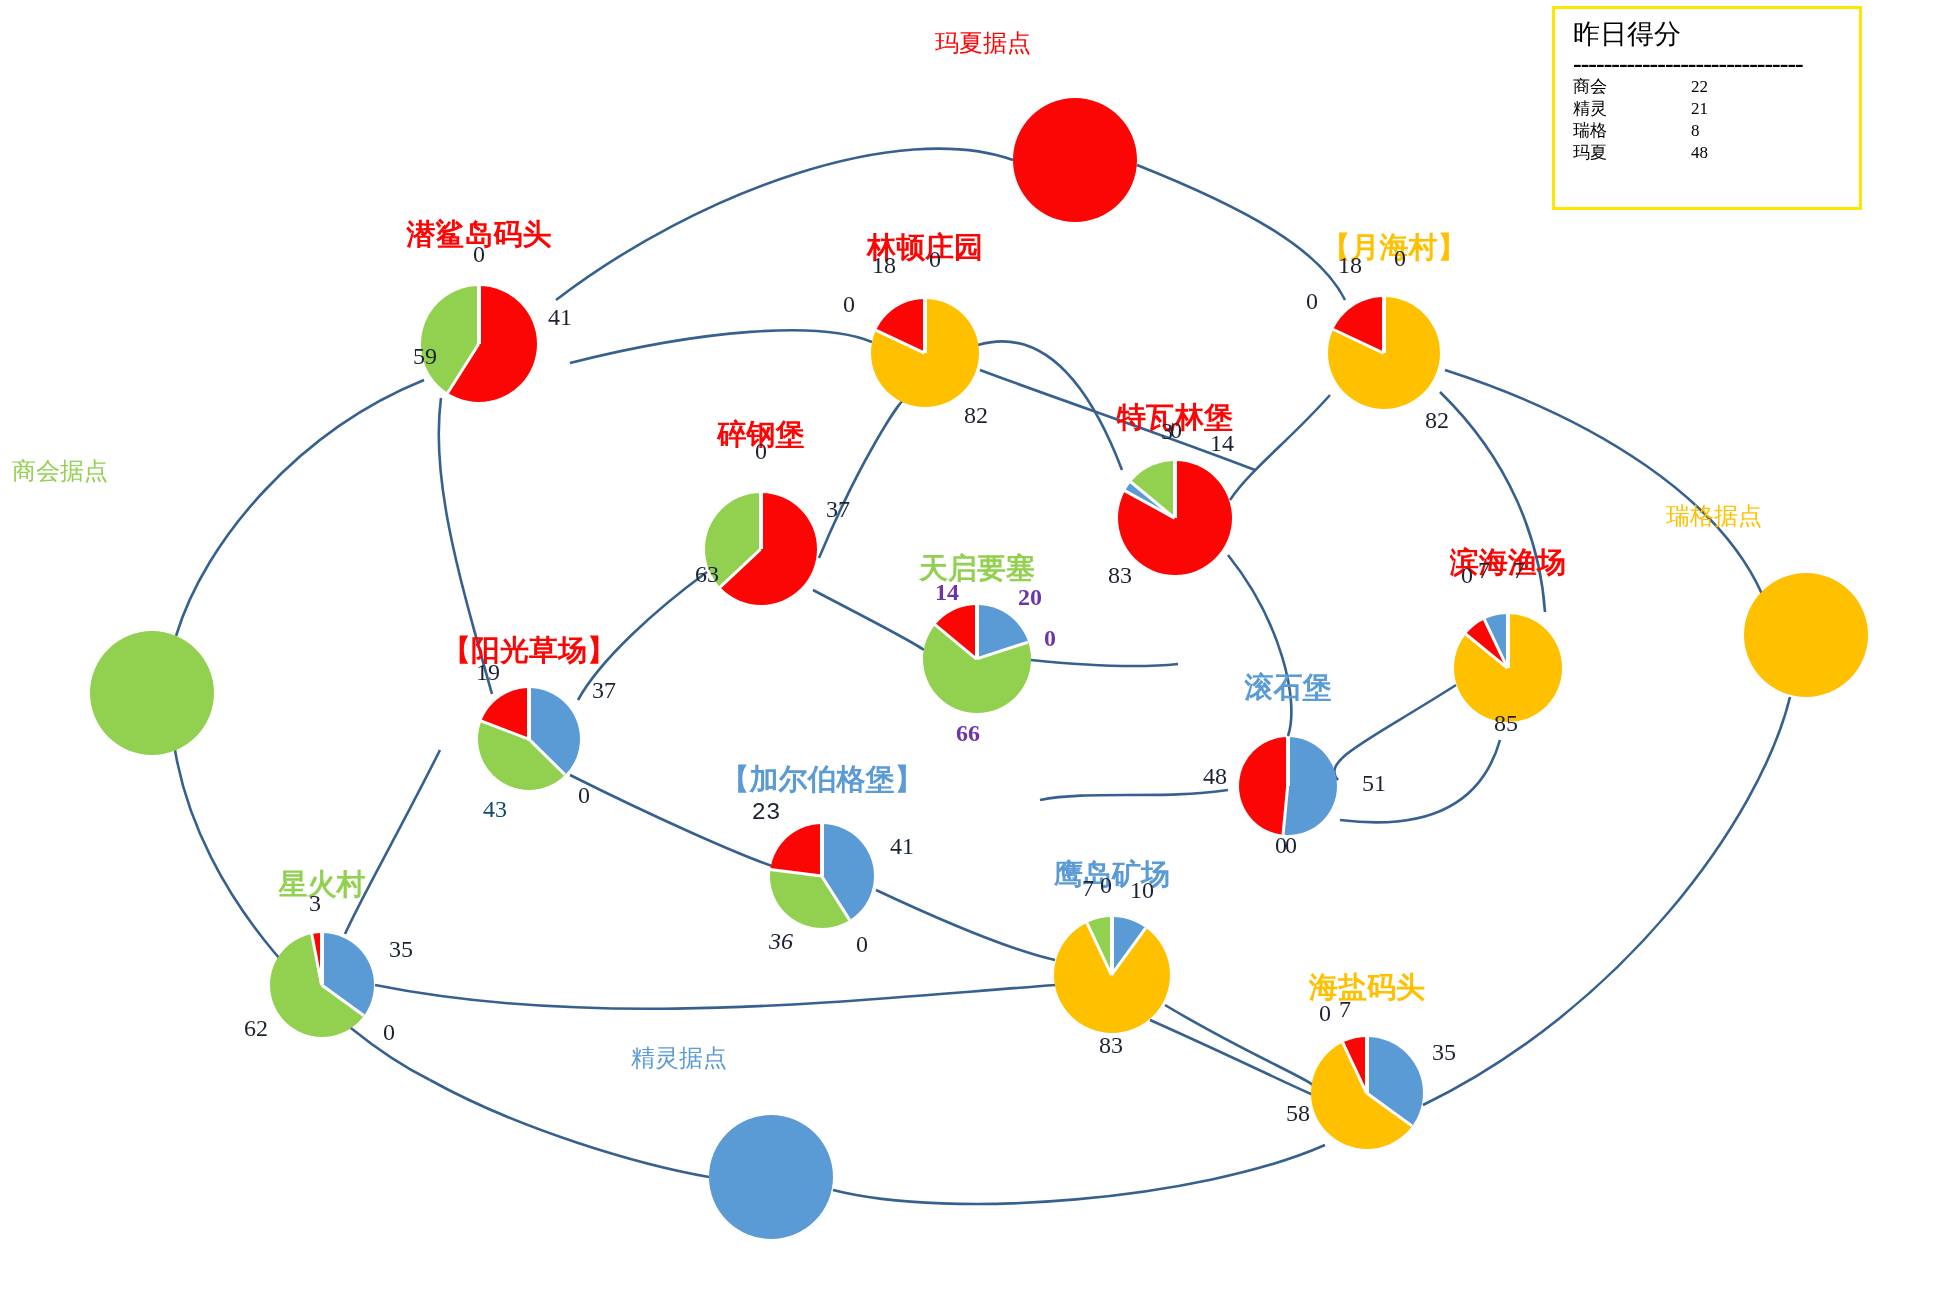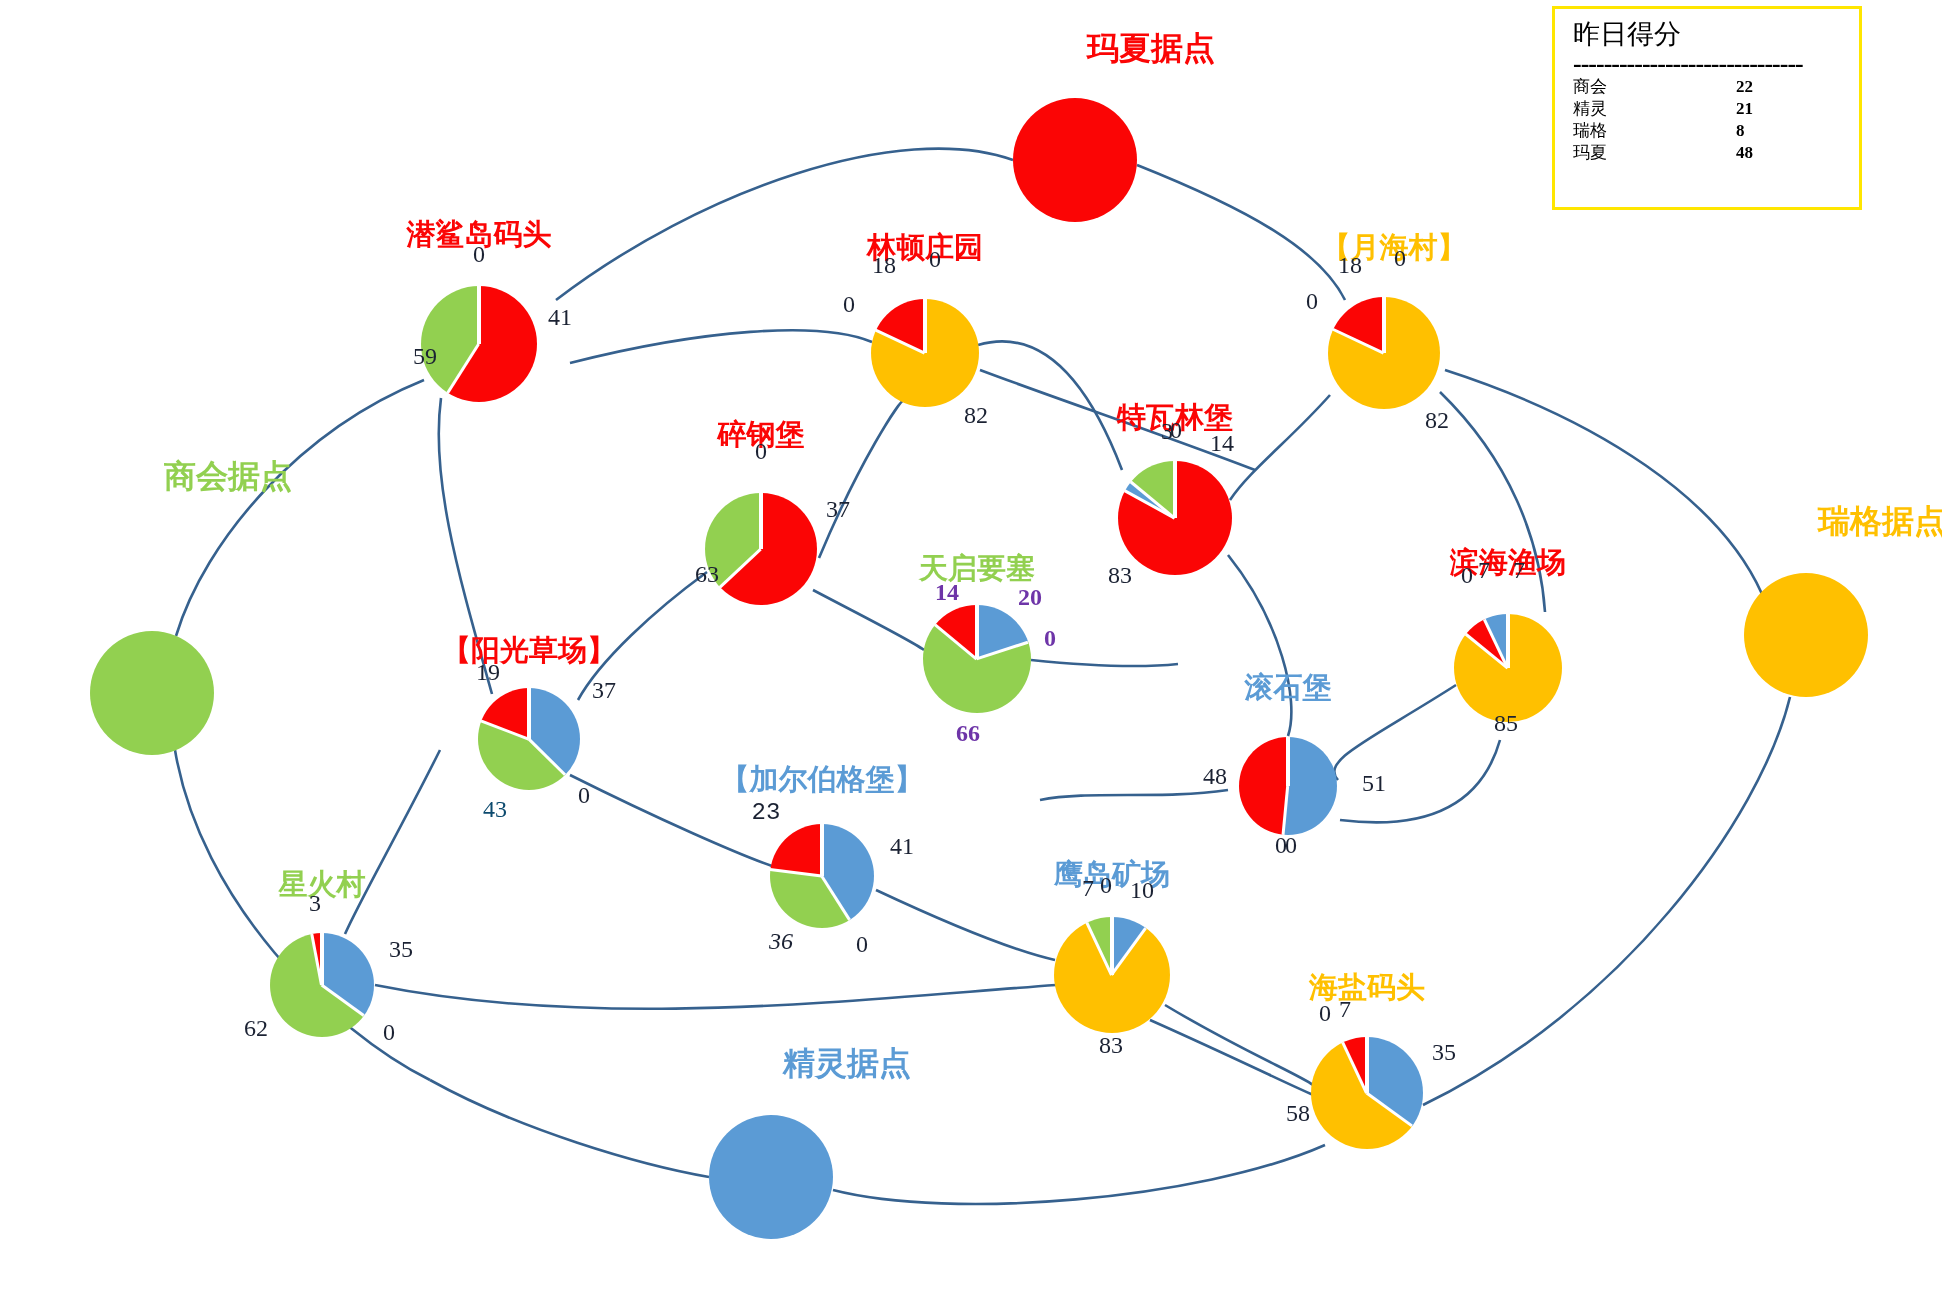--- a/index.html
+++ b/index.html
@@ -12,24 +12,24 @@
         color:#000;white-space:nowrap;font-family:"Liberation Serif","DejaVu Serif",serif;}
 
   .legend{position:absolute;left:1552px;top:6px;width:310px;height:204px;
           border:3px solid #ffe600;background:#fff;box-sizing:border-box;
           padding:10px 0 0 18px;}
   .legend-title{font-size:27px;color:#000;font-weight:normal;line-height:1.15;}
   .legend-rule{font-size:26px;font-weight:bold;letter-spacing:-1px;color:#000;
                margin:1px 0 3px 0;line-height:1;overflow:hidden;height:22px;}
   .legend-row{display:flex;font-size:17px;color:#000;line-height:1.30;}
   .legend-name{width:118px;}
-  .legend-score{font-weight:bold;margin-left:45px;}
+  .legend-score{font-weight:normal;}
   .disc{position:absolute;border-radius:50%;}
-  .base-label{position:absolute;font-size:32px;font-weight:bold;white-space:nowrap;
-              text-align:right;}
+  .base-label{position:absolute;font-size:24px;font-weight:normal;white-space:nowrap;
+              text-align:left;}
   .terr-label{position:absolute;font-size:29px;font-weight:bold;white-space:nowrap;
               text-align:center;}
   .val{position:absolute;font-size:24px;color:#1b2233;white-space:nowrap;
        font-family:"Liberation Serif","DejaVu Serif",serif;}
   .val.purple{color:#6e35a8;font-weight:bold;}
   .pie{position:absolute;border-radius:50%;}
 </style>
 </head>
 <body>
 

